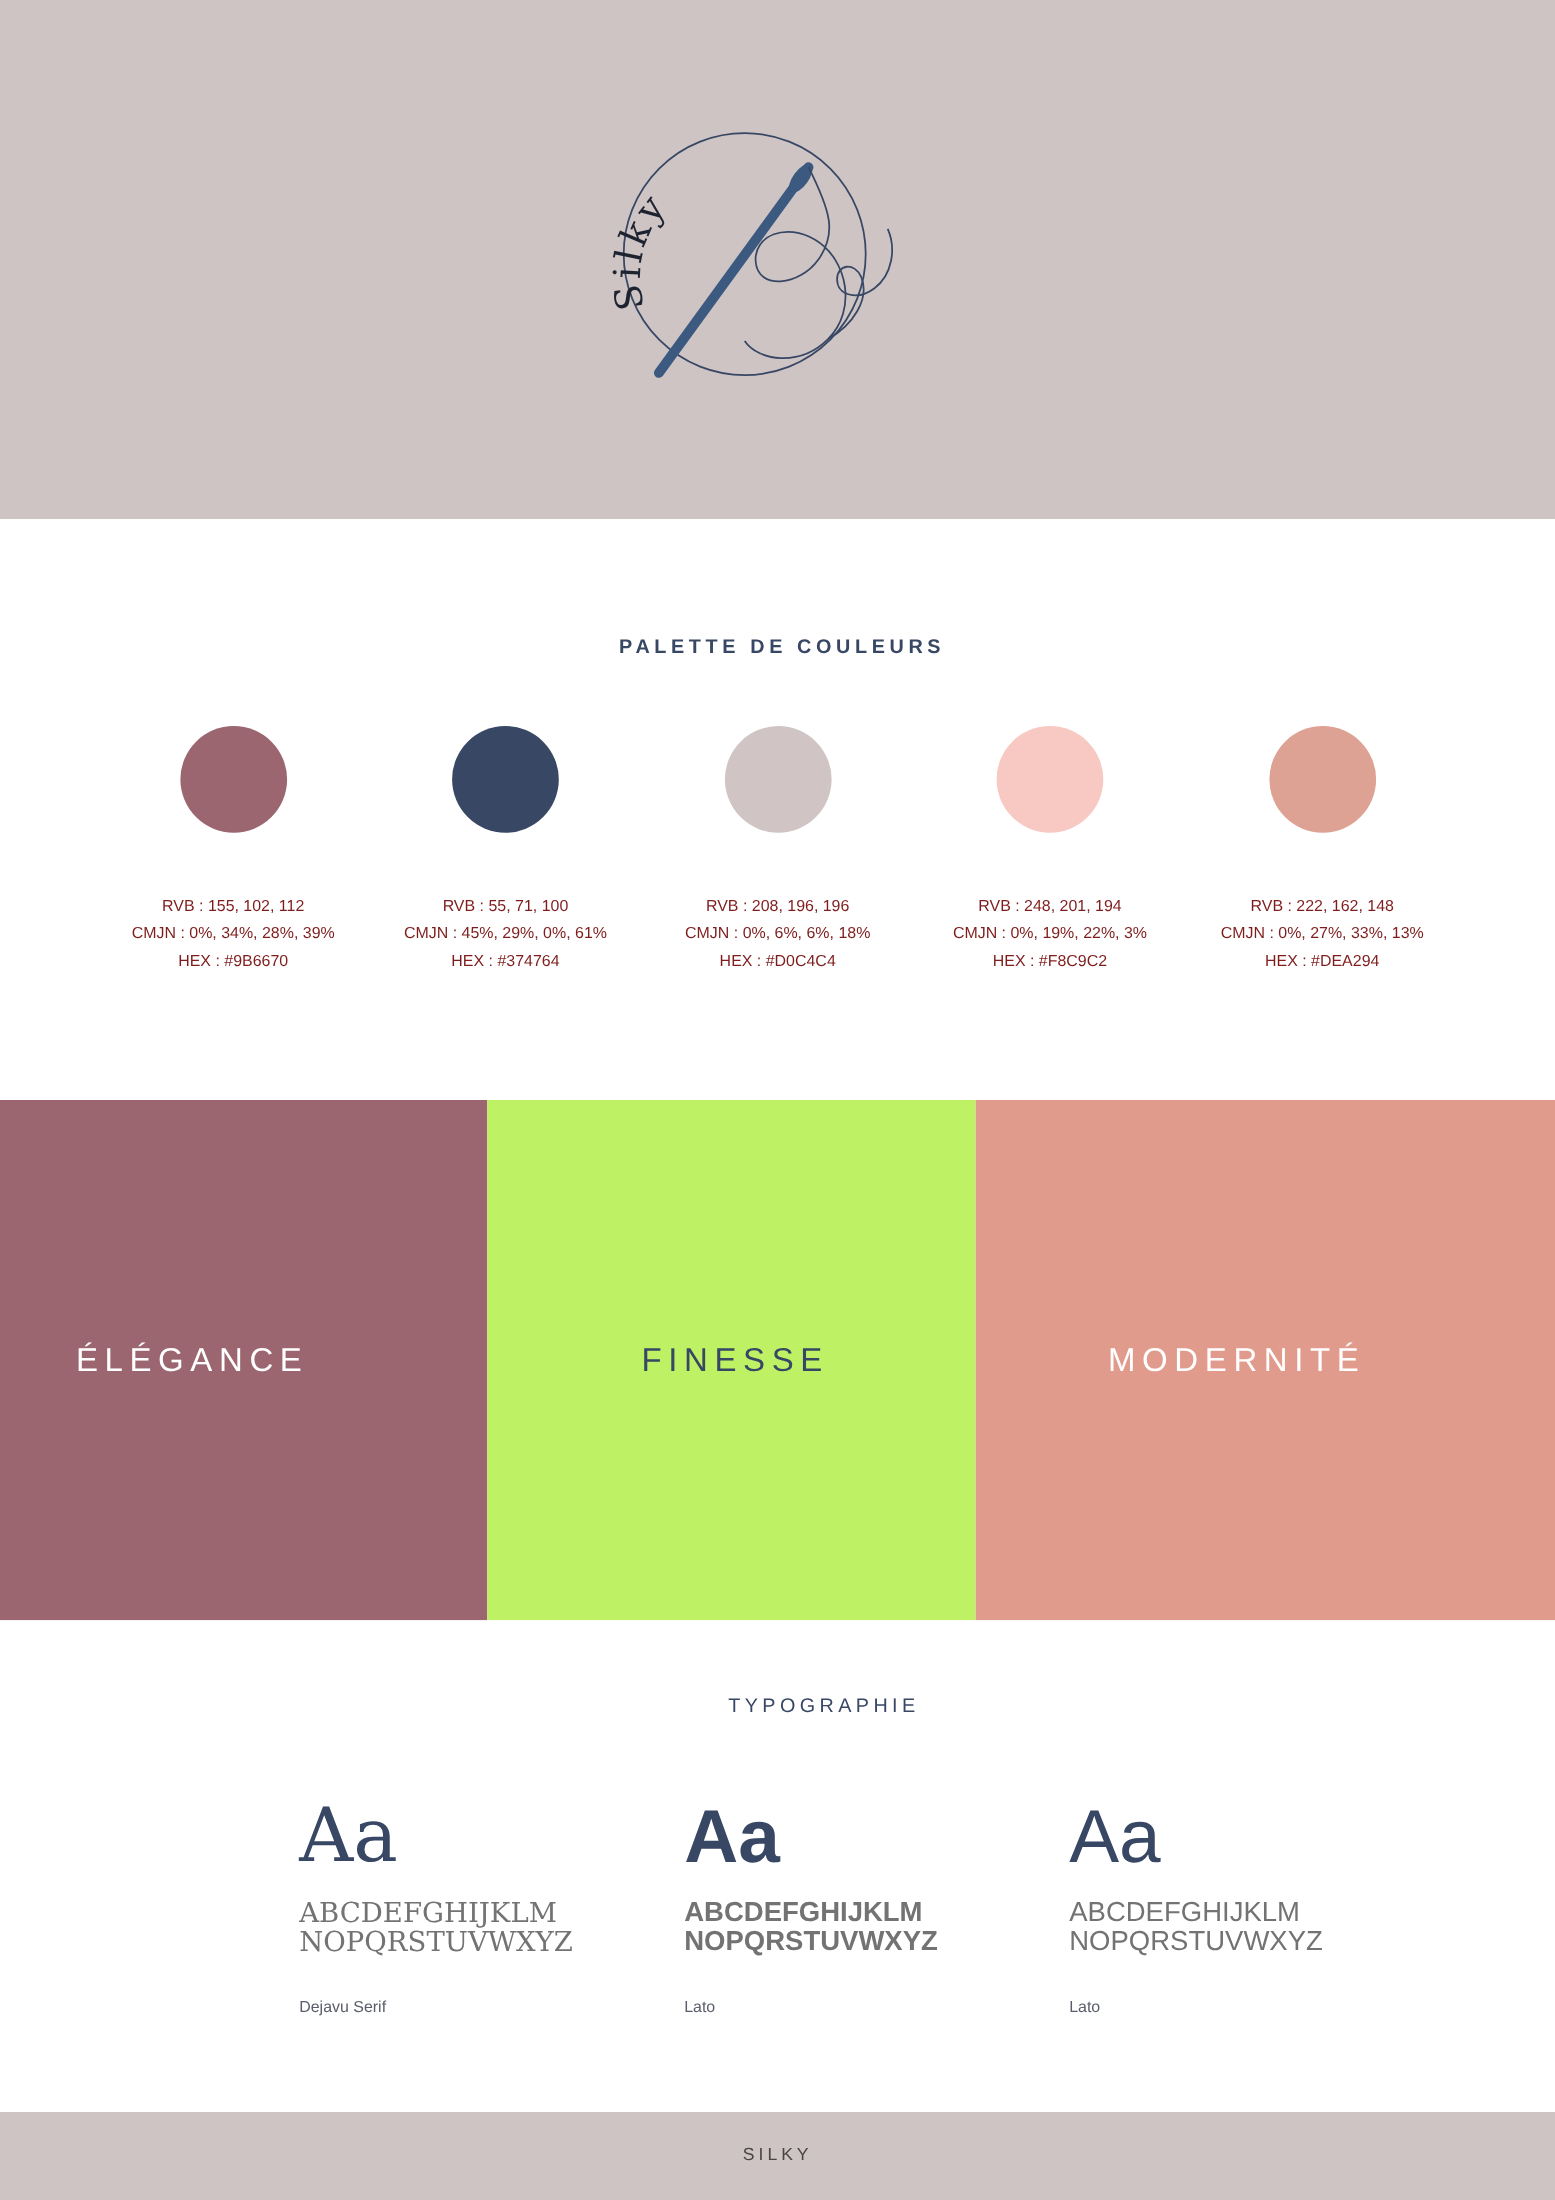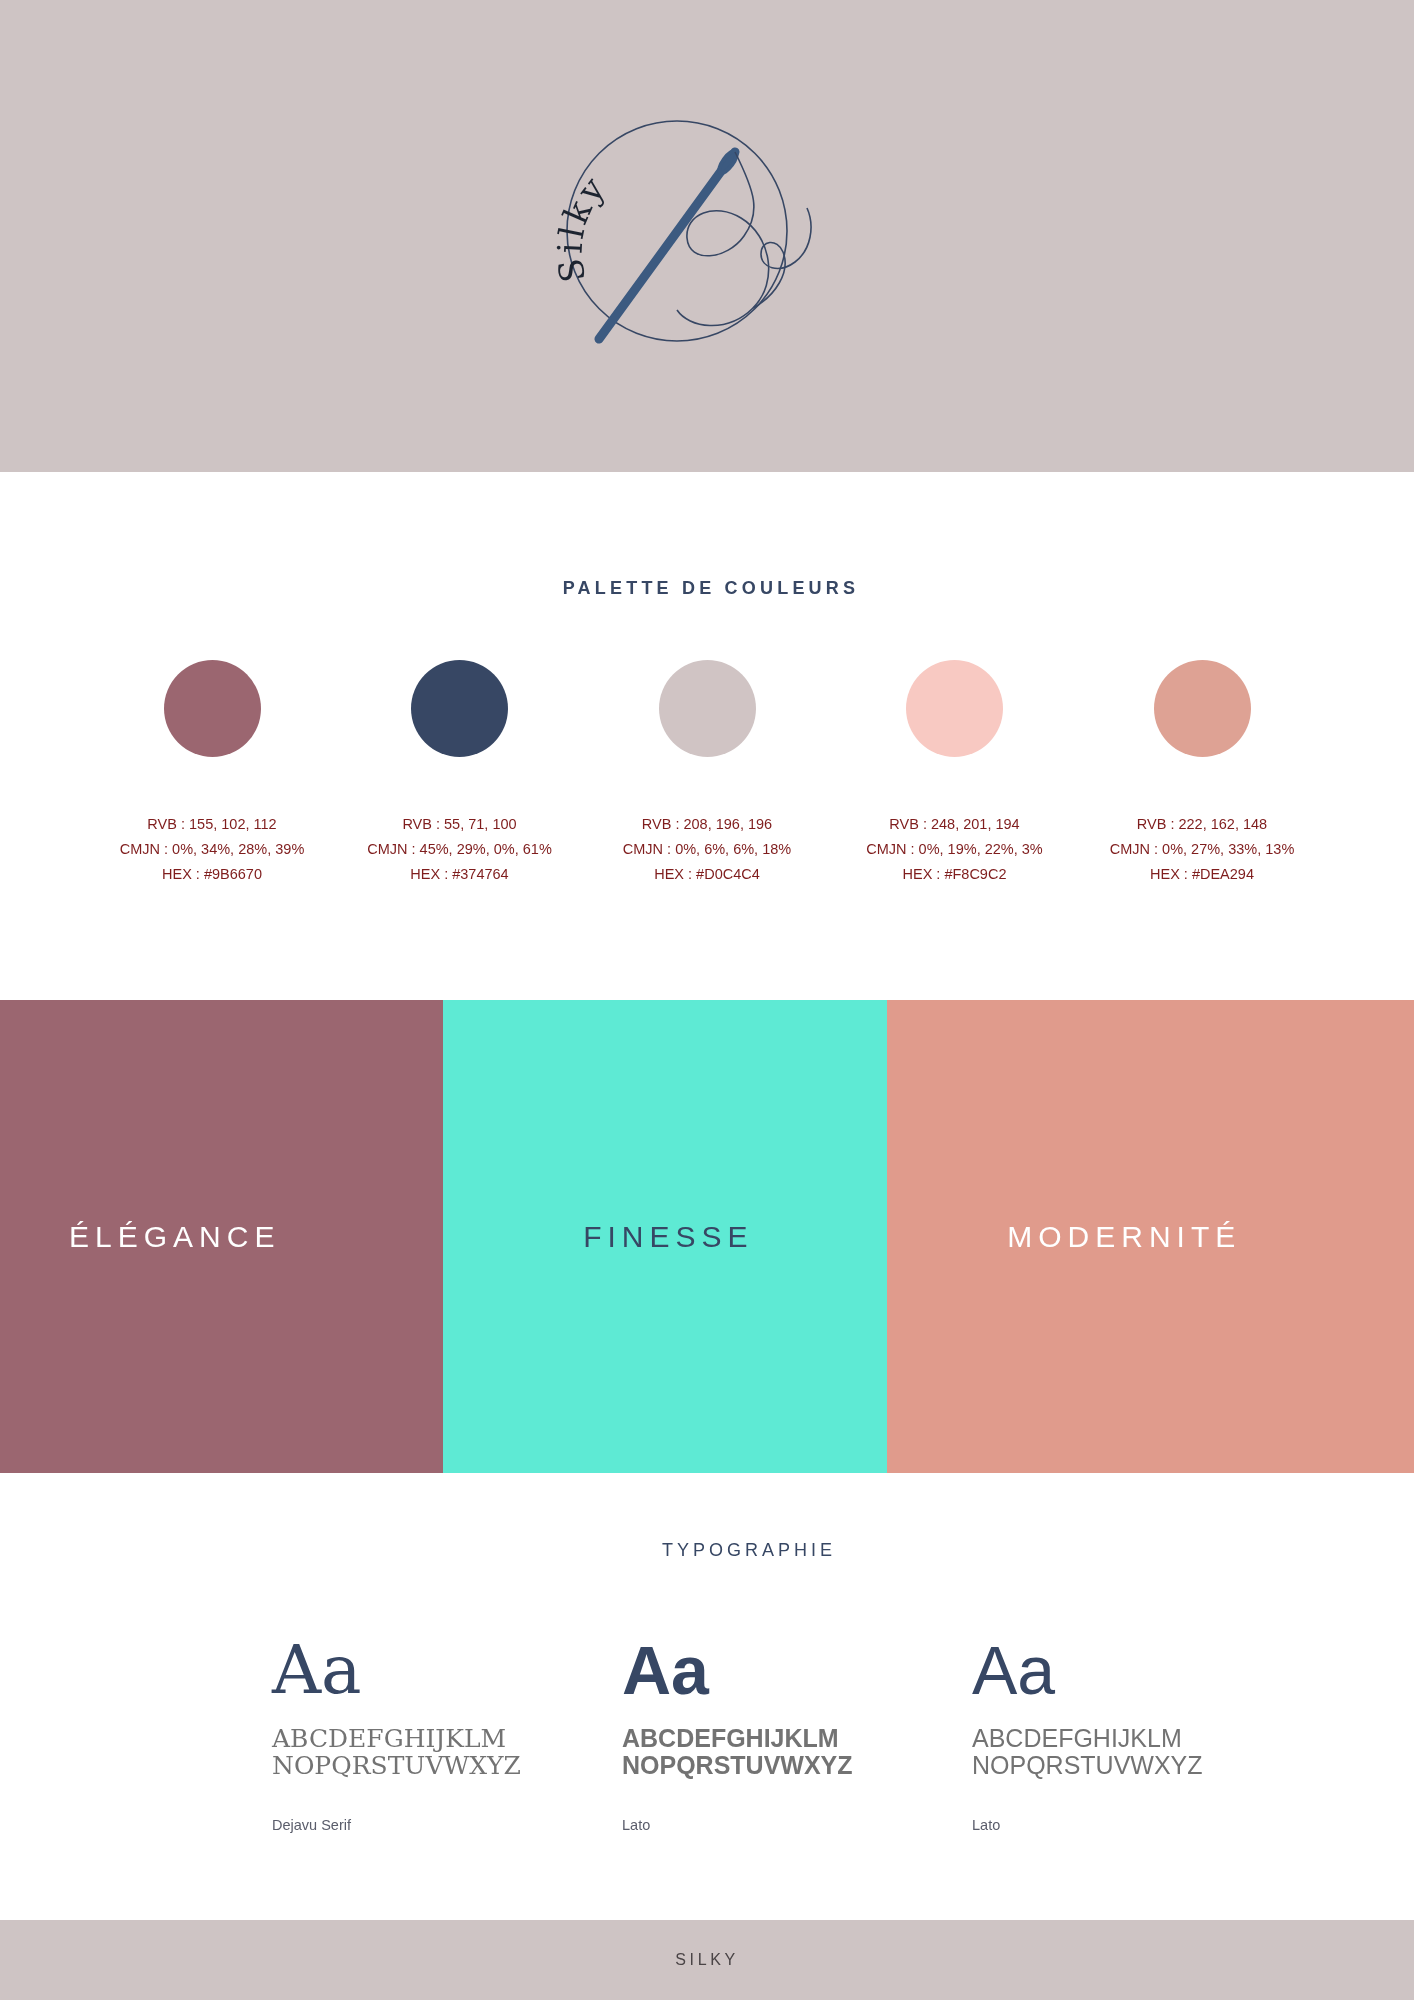--- a/index.html
+++ b/index.html
@@ -92,21 +92,21 @@
     width: 1414px;
     height: 473px;
     display: flex;
   }
   .band {
     display: flex;
     align-items: center;
     height: 100%;
   }
   .band-1 { width: 472px; background: #9B6670; }
-  .band-2 { width: 473px; background: #5eead4; }
+  .band-2 { width: 473px; background: #bef264; }
   .band-3 { width: 561px; background: #e09b8c; }
   .band-label {
     font-size: 30px;
     letter-spacing: 6px;
     font-weight: 300;
   }
   .band-1 .band-label { color: #ffffff; margin-left: 69px; }
   .band-2 .band-label { color: #374764; margin-left: 140px; }
   .band-3 .band-label { color: #ffffff; margin-left: 120px; }
 

